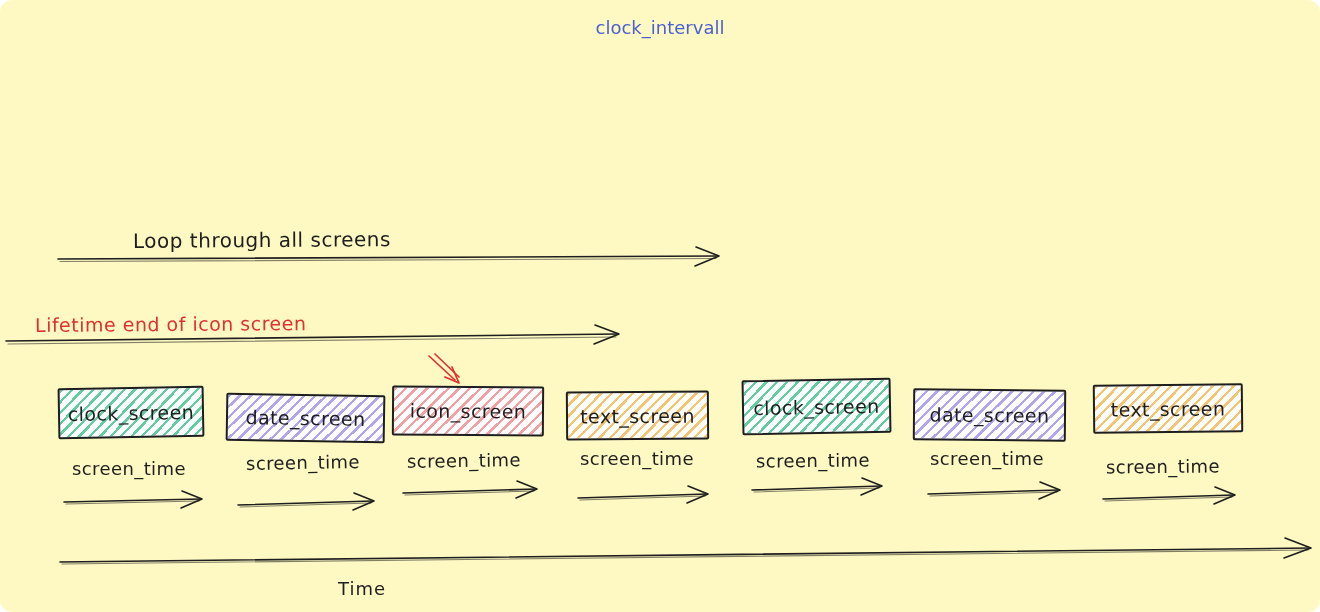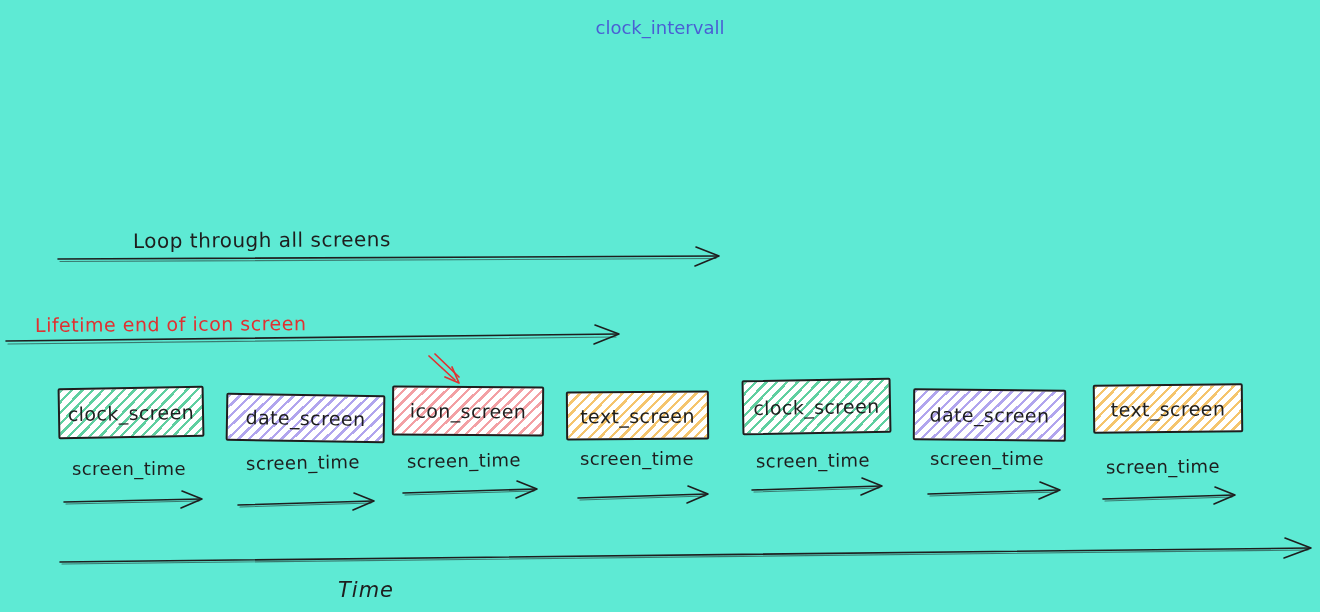--- a/index.html
+++ b/index.html
@@ -1,24 +1,24 @@
 <!DOCTYPE html>
 <html><head>
 <meta charset="utf-8">
 <style>
   html,body{margin:0;padding:0;background:#ffffff;}
   #canvas{
-    position:relative;width:1320px;height:612px;background:#5eead4;overflow:hidden;
-    font-family:"DejaVu Sans","Liberation Sans",sans-serif;color:#1e1e1e;
+    position:relative;width:1320px;height:612px;background:#fef9c3;overflow:hidden;
+    font-family:"DejaVu Sans","Liberation Sans",sans-serif;color:#1e1e1e;border-radius:12px;
   }
   .label{position:absolute;white-space:nowrap;}
   .title{top:17px;left:0;width:1320px;text-align:center;font-size:18px;}
   .loop-label{left:133px;top:228px;font-size:20px;letter-spacing:.5px;transform:rotate(-.4deg);}
   .lifetime-label{left:35px;top:313px;font-size:19px;letter-spacing:.5px;transform:rotate(-.4deg);}
-  .time-label{left:338px;top:578px;font-size:21px;letter-spacing:1px;font-style:italic;}
+  .time-label{left:338px;top:578px;font-size:18px;letter-spacing:1px;}
   .screen-box{
     position:absolute;border:2.2px solid #1e1e1e;border-radius:2px;
     display:flex;align-items:center;justify-content:center;
     font-size:19px;letter-spacing:.4px;background-color:#ffffff;
   }
   .st-label{font-size:18px;letter-spacing:.4px;}
   
   .b1{left:58px;top:387px;width:142px;height:47px;transform:rotate(-1deg);}
   .b2{left:226px;top:394px;width:155px;height:44px;transform:rotate(.9deg);}
   .b3{left:392px;top:386px;width:148px;height:46px;transform:rotate(.4deg);}

